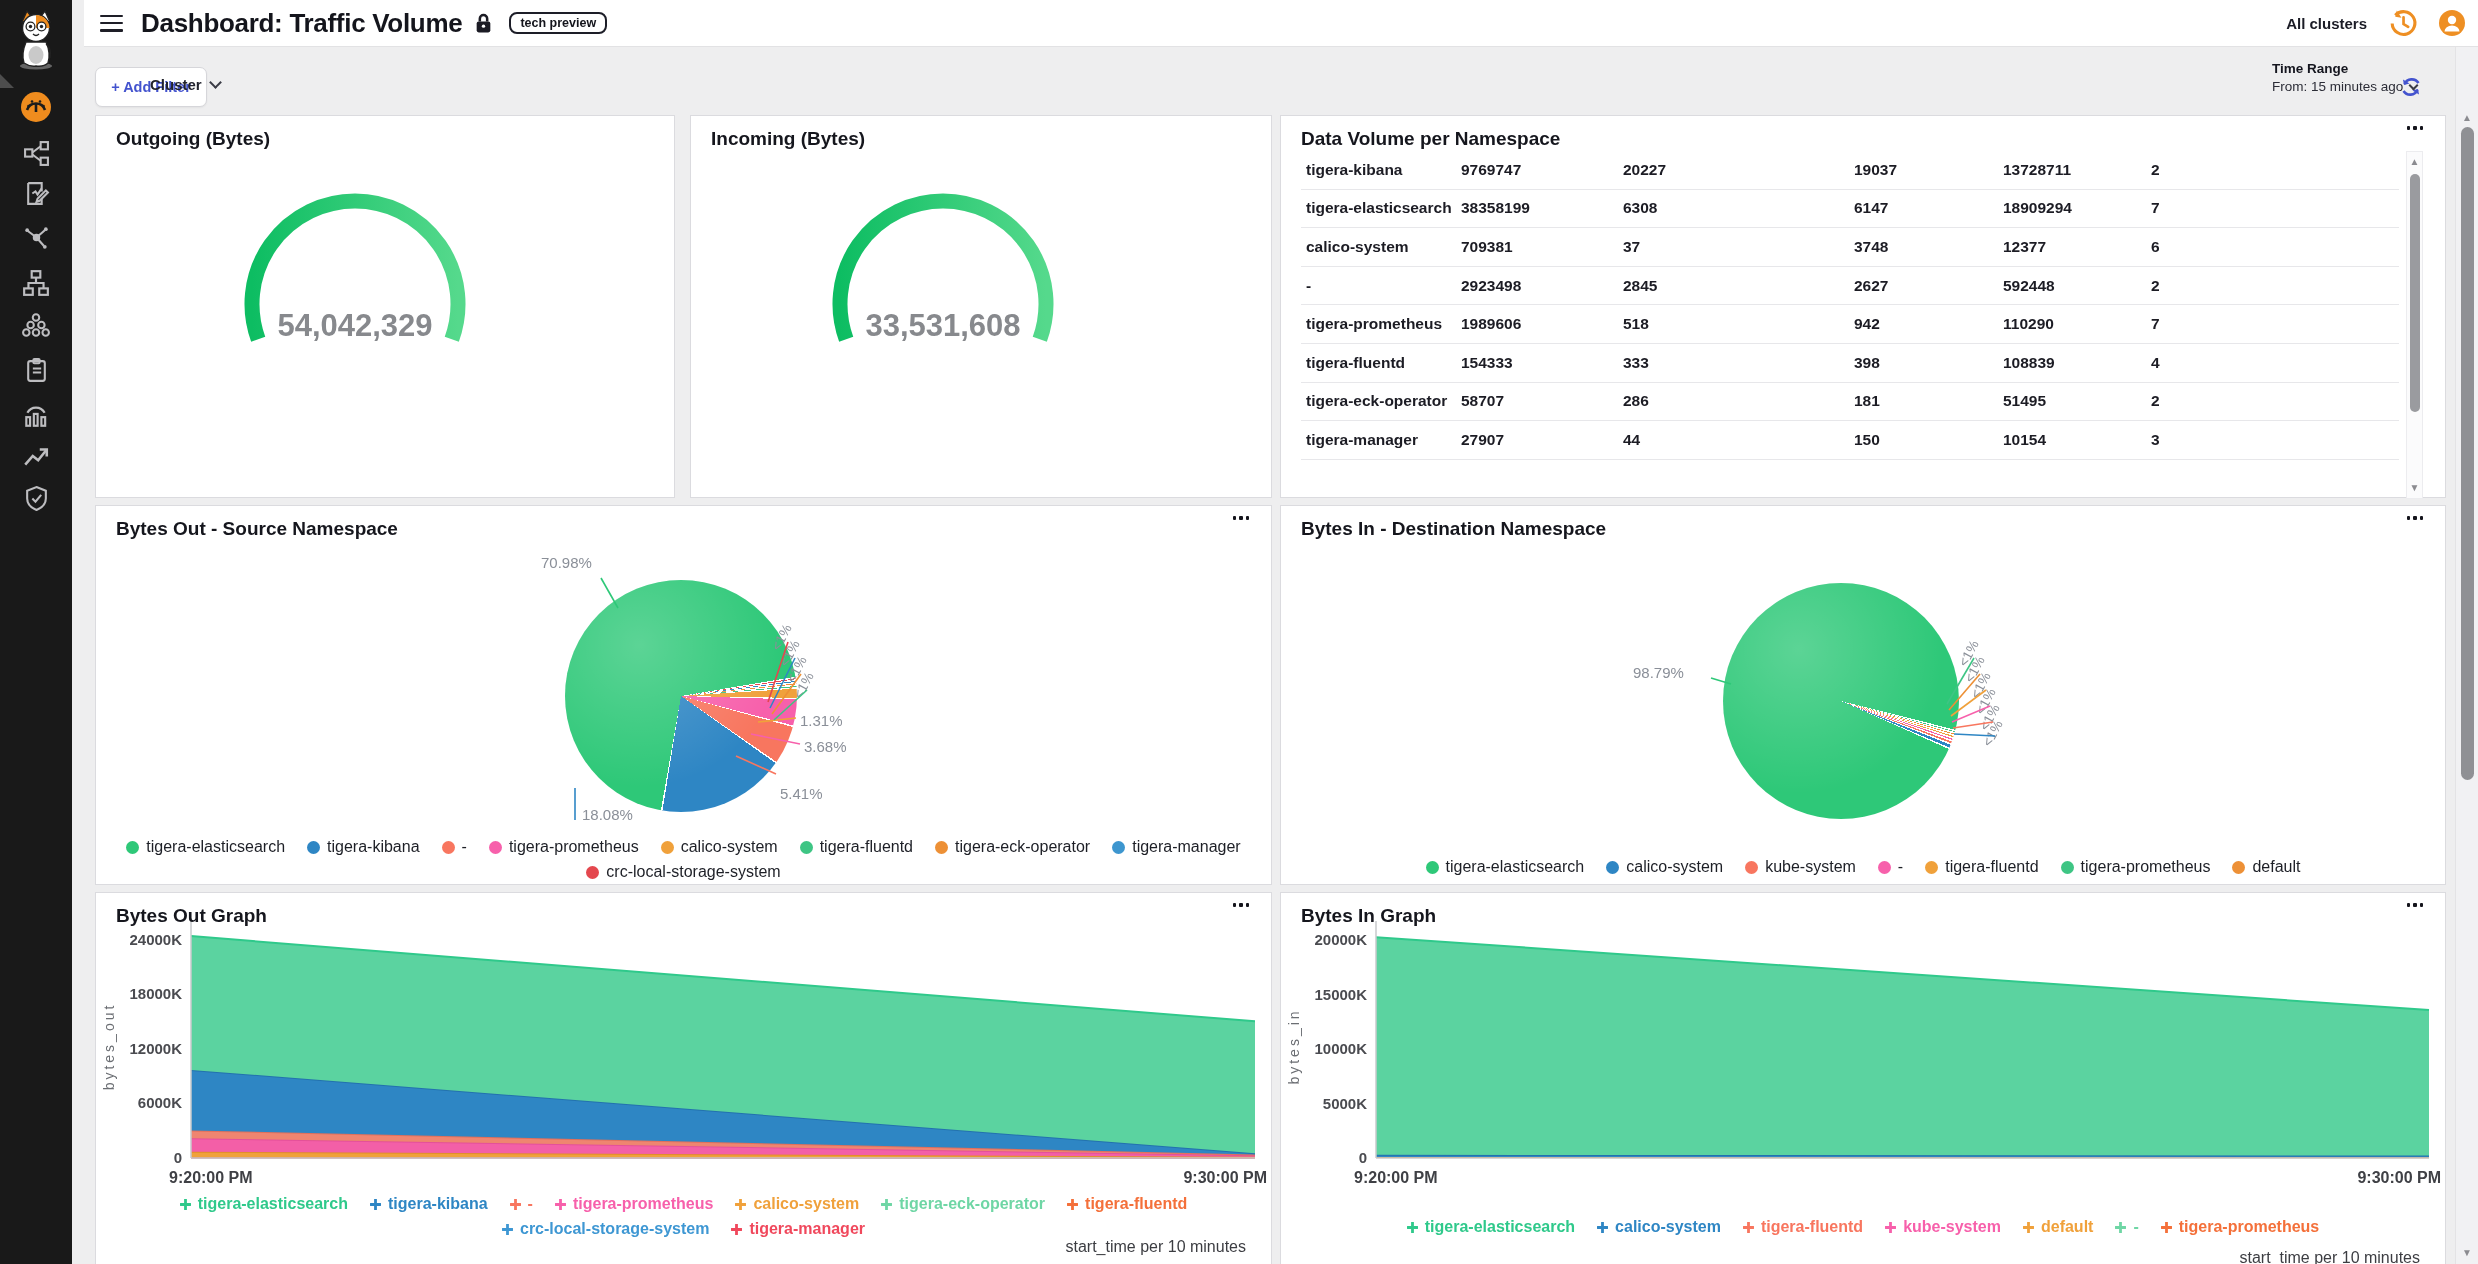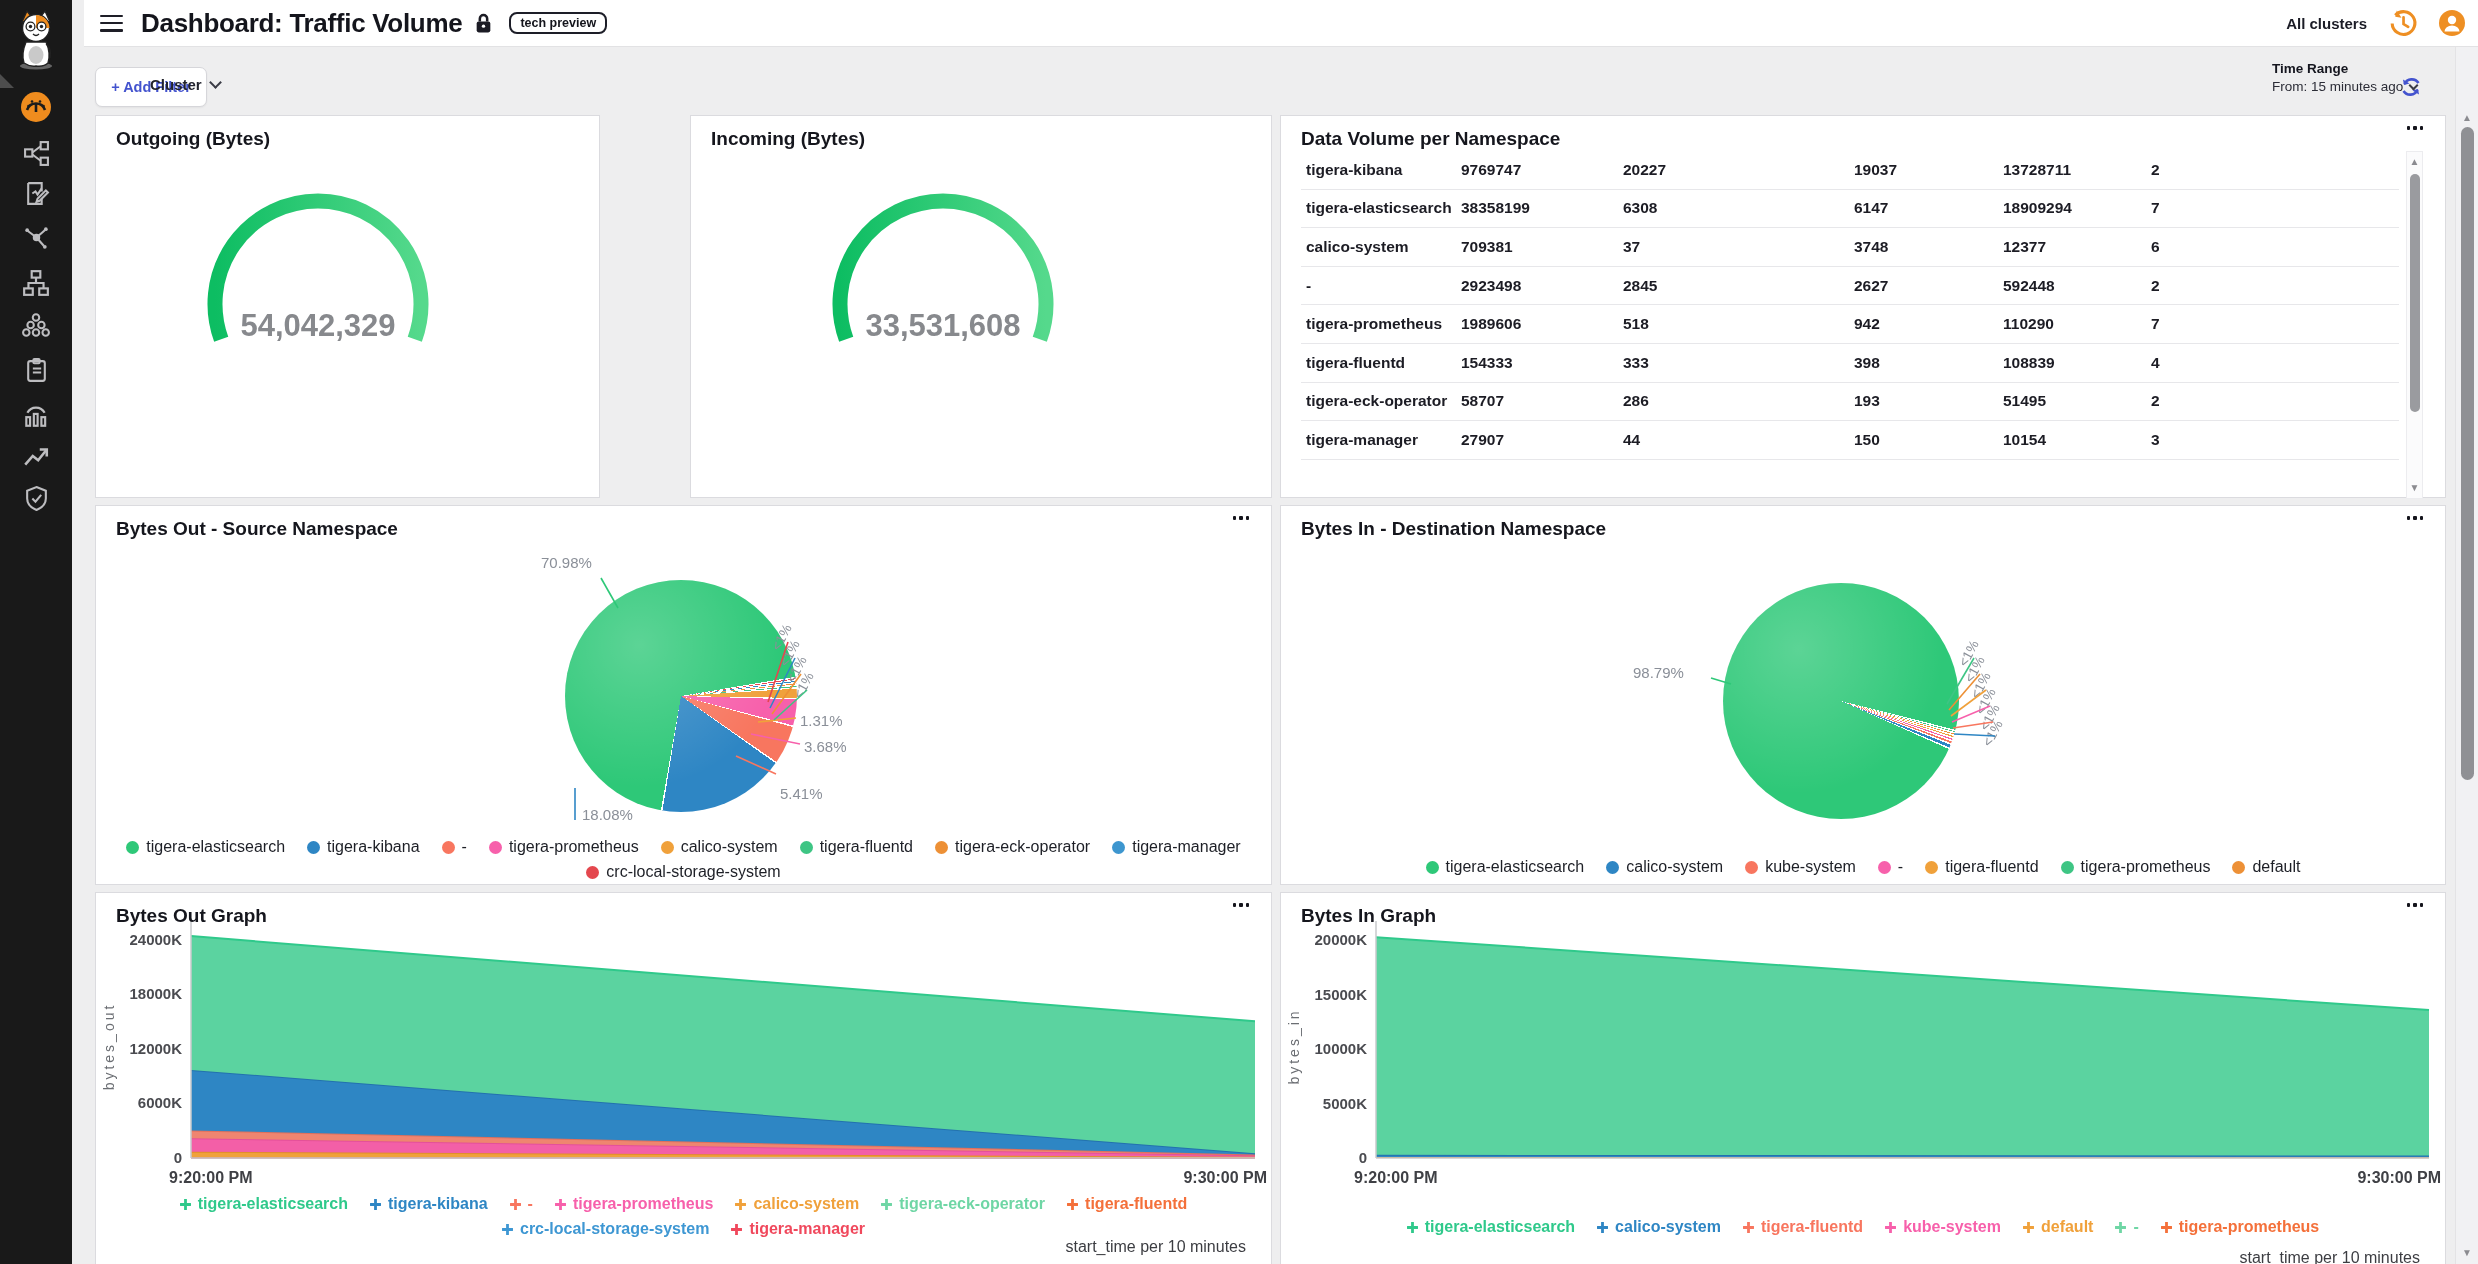--- a/index.html
+++ b/index.html
@@ -226,21 +226,21 @@
     <span class="caret"></span>
   </div>
 </div>
 <svg class="refresh-btn" viewBox="0 0 26 26">
   <path d="M20.5 9 A8 8 0 0 0 6.5 10" fill="none" stroke="#4353ce" stroke-width="2.6"></path>
   <path d="M5 5.5 L6 11 L11.5 9.5 Z" fill="#4353ce"></path>
   <path d="M5.5 17 A8 8 0 0 0 19.5 16" fill="none" stroke="#4353ce" stroke-width="2.6"></path>
   <path d="M21 20.5 L20 15 L14.5 16.5 Z" fill="#4353ce"></path>
 </svg>
 
-<div class="panel" style="left:95px;top:115px;width:505px;height:383px">
+<div class="panel" style="left:95px;top:115px;width:580px;height:383px">
   <div class="panel-title">Outgoing (Bytes)</div>
   <svg class="gauge-wrap" style="left:calc(50% - 190px)">
       <defs>
         <linearGradient id="gg0" x1="0" y1="0" x2="1" y2="0">
       <stop offset="0" stop-color="#0dbd62"></stop>
           <stop offset="1" stop-color="#55d98c"></stop>
     </linearGradient>
       </defs>
     <path d="M 63.2 173.2 A 103 103 0 1 1 256.8 173.2" fill="none" stroke="url(#gg0)" stroke-width="15"></path>
     <text x="160" y="170" text-anchor="middle" class="gauge-val">54,042,329</text>
@@ -314,21 +314,21 @@
         <div>154333</div>
         <div>333</div>
         <div>398</div>
         <div>108839</div>
         <div>4</div>
       </div>
       <div class="dv-row">
         <div class="c1">tigera-eck-operator</div>
         <div>58707</div>
         <div>286</div>
-        <div>193</div>
+        <div>181</div>
         <div>51495</div>
         <div>2</div>
       </div>
       <div class="dv-row">
         <div class="c1">tigera-manager</div>
         <div>27907</div>
         <div>44</div>
         <div>150</div>
         <div>10154</div>
         <div>3</div>

